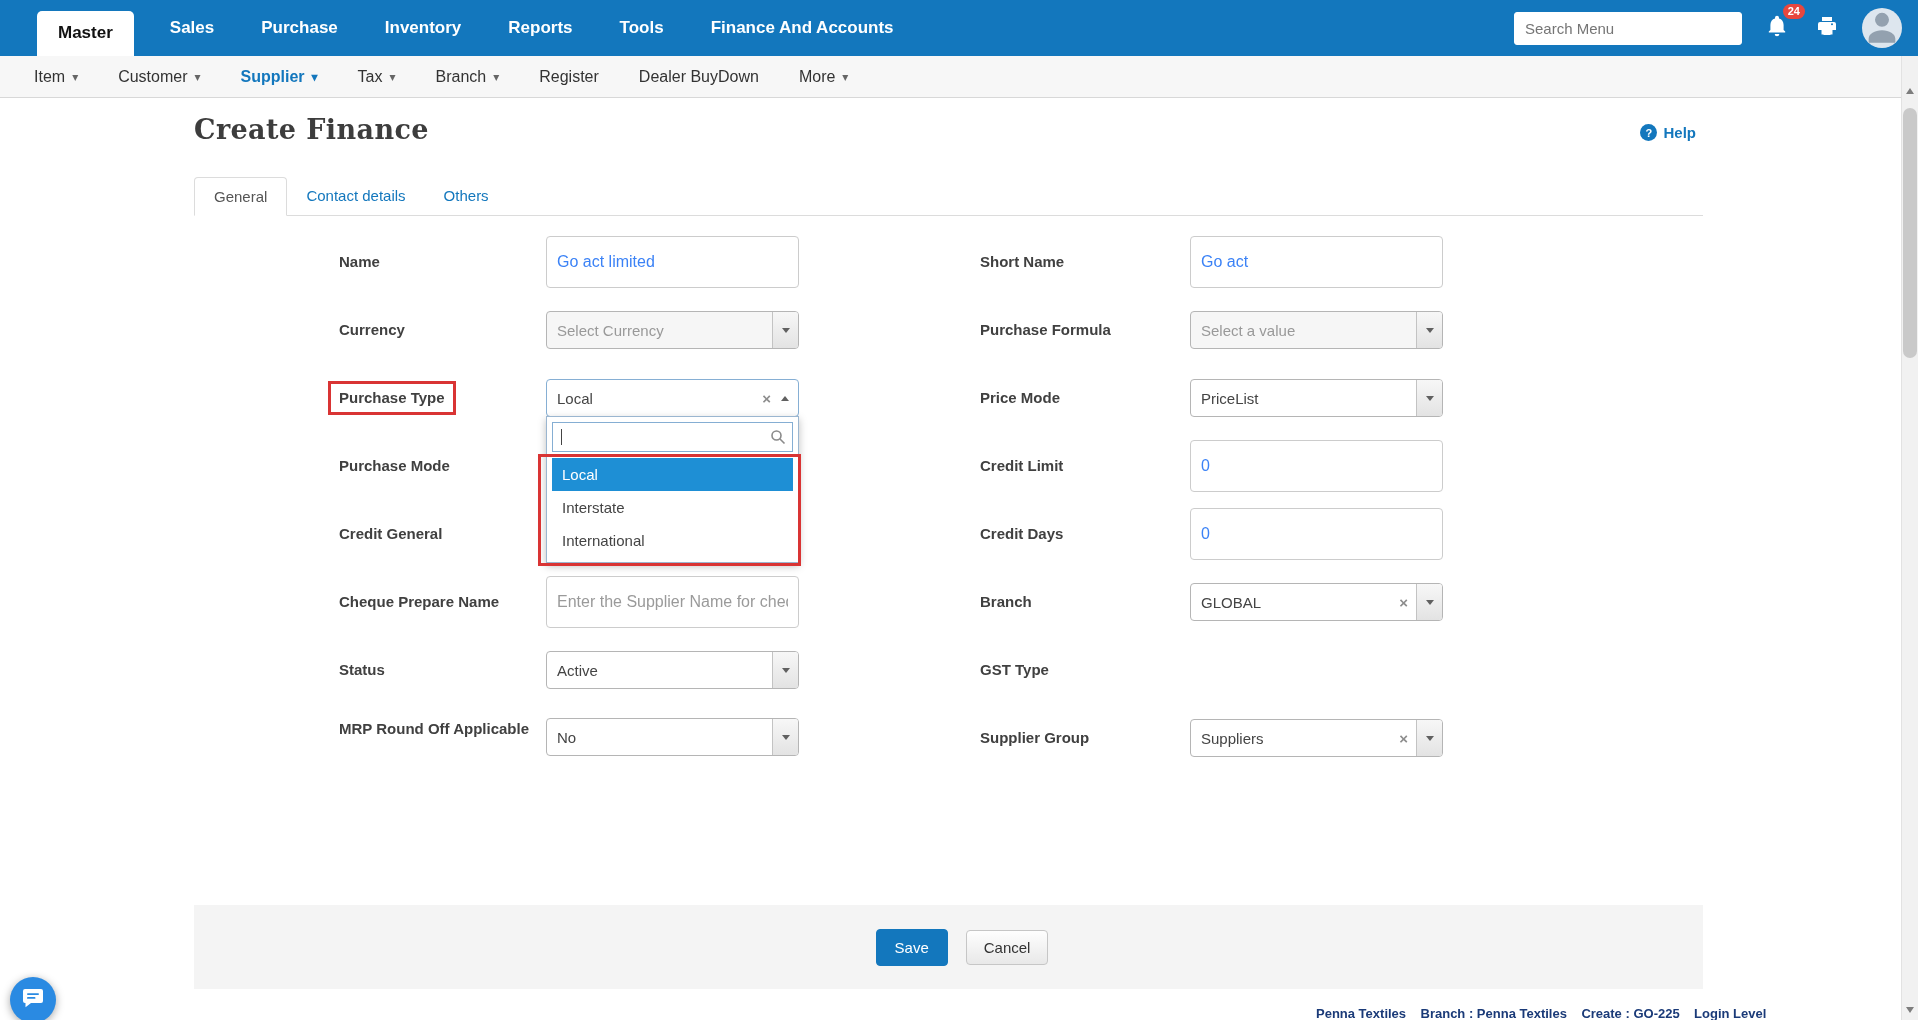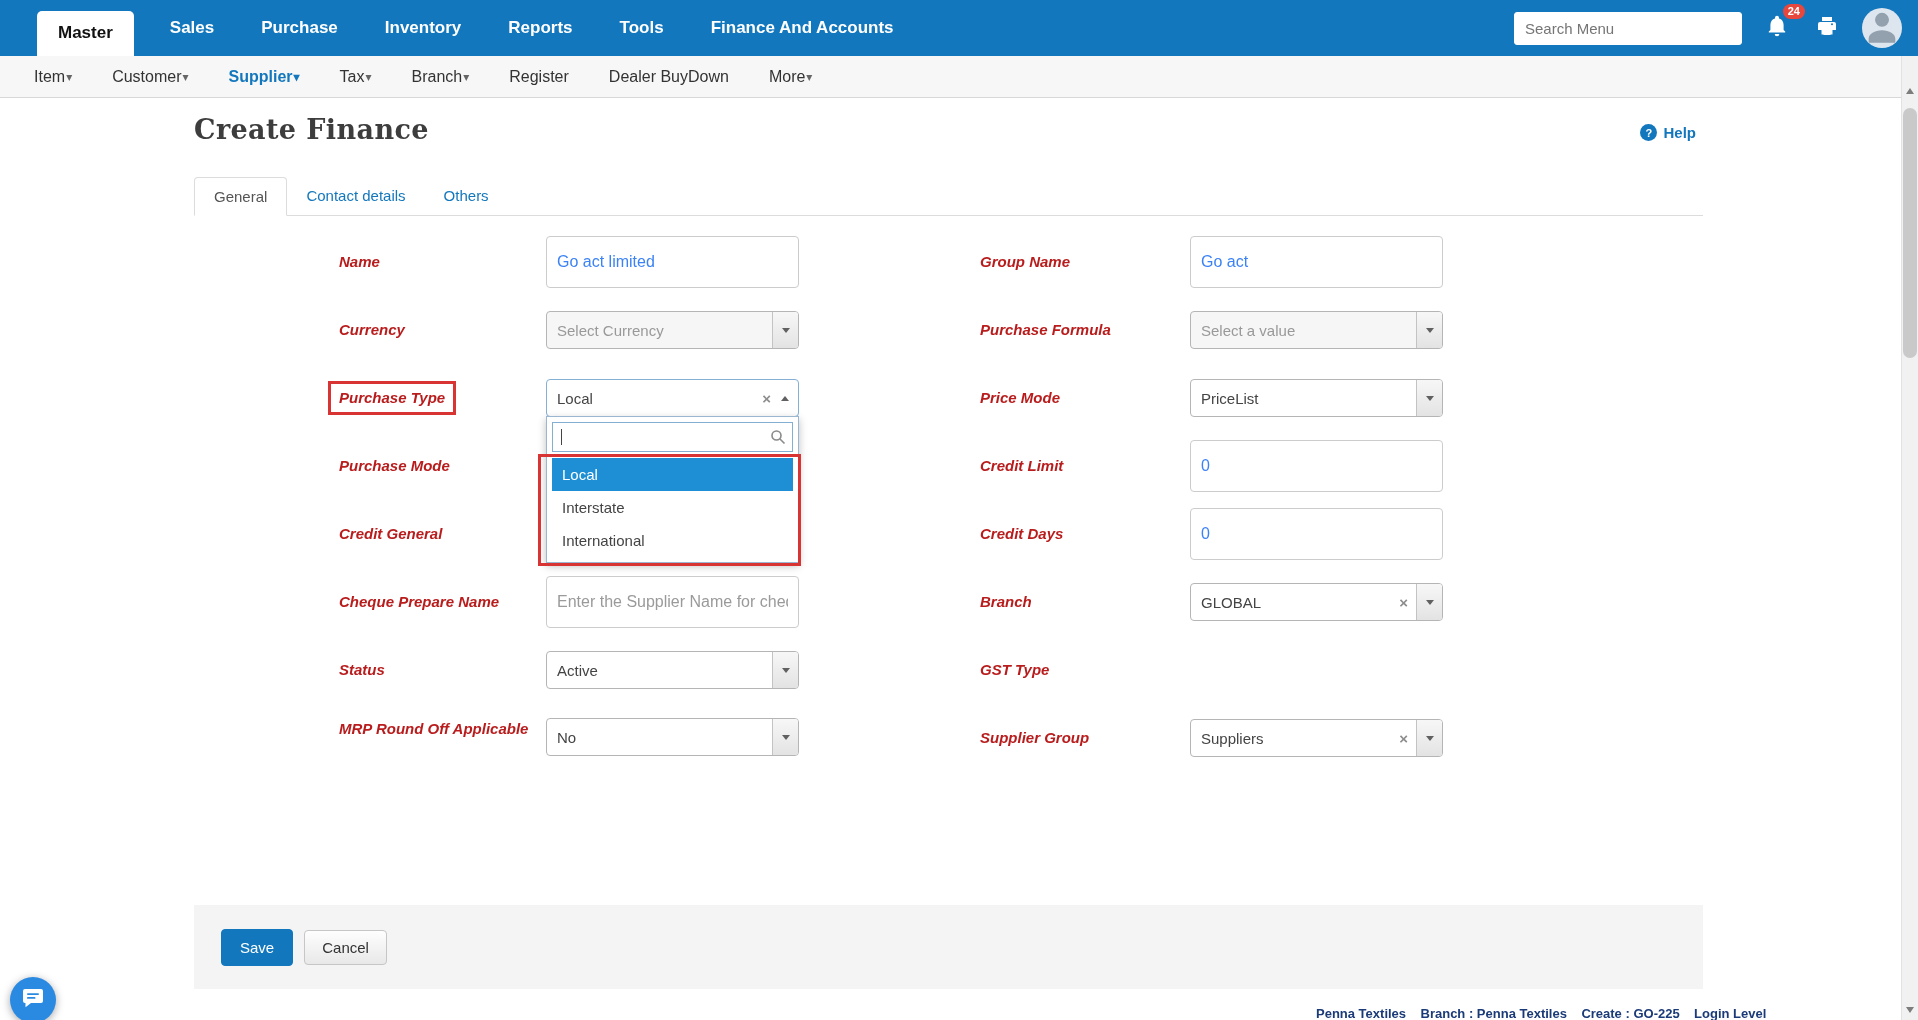--- a/index.html
+++ b/index.html
@@ -12,42 +12,42 @@
   .nav-links { display:flex; gap:47px; margin-left:36px; }
   .nav-links span { color:#fff; font-weight:600; font-size:17px; cursor:pointer; white-space:nowrap; }
   .nav-right { margin-left:auto; display:flex; align-items:center; gap:20px; margin-right:16px; }
   .search-menu { width:228px; height:33px; border:1px solid #fff; border-radius:3px; padding:0 10px; font-size:15px; color:#333; outline:none; font-family:"Liberation Sans", sans-serif; }
   .icon-btn { position:relative; width:30px; height:30px; display:flex; align-items:center; justify-content:center; cursor:pointer; }
   .badge { position:absolute; top:-9px; right:-13px; background:#e8473e; color:#fff; font-size:11px; font-weight:bold; padding:2px 5px; border-radius:9px; line-height:1; }
   .avatar { width:40px; height:40px; border-radius:50%; background:#dde6ee; display:flex; align-items:center; justify-content:center; cursor:pointer; overflow:hidden; }
 
   
   .subnav { position:absolute; top:56px; left:0; right:17px; height:42px; background:#f7f7f7; border-bottom:1px solid #d8d8d8; display:flex; align-items:center; padding-left:34px; gap:40px; z-index:10; }
-  .subnav .item { display:flex; align-items:center; gap:1px; font-size:16px; color:#333; cursor:pointer; white-space:nowrap; }
+  .subnav .item { display:flex; align-items:center; gap:7px; font-size:16px; color:#333; cursor:pointer; white-space:nowrap; }
   .subnav .item .caret { font-size:12px; color:#666; }
   .subnav .item.active { color:#1377bd; font-weight:bold; }
   .subnav .item.active .caret { color:#1377bd; }
 
   
   .page-title { position:absolute; left:194px; top:114px; font-family:"DejaVu Serif", serif; font-size:27px; font-weight:bold; color:#3d3d3d; letter-spacing:.4px; }
   .help-link { position:absolute; right:222px; top:124px; display:flex; align-items:center; gap:6px; color:#1377bd; font-size:15px; font-weight:600; cursor:pointer; }
   .help-q { width:17px; height:17px; border-radius:50%; background:#1377bd; color:#fff; font-size:11px; font-weight:bold; display:flex; align-items:center; justify-content:center; }
 
   
   .tabs { position:absolute; left:194px; top:177px; width:1509px; height:39px; border-bottom:1px solid #dcdcdc; display:flex; }
   .tab { padding:10px 19px; font-size:15px; color:#1377bd; cursor:pointer; }
   .tab.active { background:#fff; border:1px solid #dcdcdc; border-bottom:1px solid #fff; border-radius:4px 4px 0 0; color:#555; margin-bottom:-1px; }
 
   
   .form { position:absolute; left:194px; top:228px; width:1509px; height:620px; }
   .colL { position:absolute; left:145px; top:0; width:560px; }
   .colR { position:absolute; left:786px; top:0; width:560px; }
   .frow { display:flex; align-items:center; height:68px; }
   .frow.top { align-items:flex-start; padding-top:14px; }
-  .lbl { width:207px; padding-right:12px; font-size:15px; font-weight:bold; color:#b91c1c; line-height:1.5;font-style:italic; }
+  .lbl { width:207px; padding-right:12px; font-size:15px; font-weight:bold; color:#404040; line-height:1.5; }
   .colR .lbl { width:210px; }
   .lbl-annot { display:inline-block; border:3px solid #d93434; padding:3px 8px; margin-left:-11px; }
   .fld { width:253px; position:relative; }
   .txtin { width:253px; height:52px; border:1px solid #ccc; border-radius:4px; padding:0 10px; font-size:16px; color:#3b82f6; outline:none; font-family:"Liberation Sans", sans-serif; background:#fff; }
   .txtin::placeholder { color:#9a9a9a; }
 
   .sel { width:253px; height:38px; border:1px solid #b5b5b5; border-radius:4px; background:#fff; display:flex; align-items:center; cursor:pointer; position:relative; }
   .sel .stext { flex:1; padding:0 8px 0 10px; font-size:15px; color:#444; white-space:nowrap; overflow:hidden; }
   .sel.ph { background:#f6f6f6; }
   .sel.ph .stext { color:#999; }
@@ -63,21 +63,21 @@
   .dd-search { position:relative; }
   .dd-in { width:100%; height:30px; border:1px solid #85aed3; padding:0 28px 0 9px; font-size:14px; color:#333; outline:none; font-family:"Liberation Sans", sans-serif; }
   .cursorbar { position:absolute; left:9px; top:7px; width:1px; height:16px; background:#444; }
   .mag { position:absolute; right:7px; top:7px; }
   .dd-list { margin-top:6px; position:relative; }
   .dd-opt { height:33px; line-height:33px; padding-left:10px; font-size:15px; color:#444; cursor:pointer; }
   .dd-opt.selected { background:#1e8fd5; color:#fff; }
   .red-box { position:absolute; left:-14px; right:-8px; top:-4px; bottom:-9px; border:3px solid #d93434; pointer-events:none; }
 
   
-  .footerbar { position:absolute; left:194px; top:905px; width:1509px; height:84px; background:#f4f4f4; display:flex; align-items:center; padding-left:27px; gap:11px; }
+  .footerbar { position:absolute; left:194px; top:905px; width:1509px; height:84px; background:#f4f4f4; display:flex; align-items:center; padding-left:27px; gap:18px;justify-content:center; }
   .btn-save { background:#1377bd; color:#fff; border:1px solid #1377bd; border-radius:4px; padding:9px 18px; font-size:15px; cursor:pointer; font-family:"Liberation Sans", sans-serif; }
   .btn-cancel { background:linear-gradient(#fefefe,#e8e8e8); color:#333; border:1px solid #c6c6c6; border-radius:4px; padding:8px 17px; font-size:15px; cursor:pointer; font-family:"Liberation Sans", sans-serif; }
 
   
   .statusbar { position:absolute; left:1316px; top:1006px; font-size:13px; font-weight:bold; color:#1a3a78; white-space:pre; }
   .chat-fab { position:absolute; left:10px; top:977px; width:46px; height:46px; border-radius:50%; background:#2a8ae2; box-shadow:0 2px 8px rgba(0,0,0,.35); display:flex; align-items:center; justify-content:center; cursor:pointer; z-index:40; }
 
   .scrollbar { position:absolute; right:0; top:56px; bottom:0; width:17px; background:#f1f1f1; border-left:1px solid #e2e2e2; z-index:25; }
   .sb-btn { position:absolute; left:0; width:16px; height:17px; display:flex; align-items:center; justify-content:center; cursor:pointer; }
   .sb-up { top:26px; } .sb-dn { bottom:2px; }
@@ -271,21 +271,21 @@
               </span>
           </div>
         </div>
       </div>
 
     </div>
 
     <div class="colR">
 
       <div class="frow">
-        <div class="lbl">Group Name</div>
+        <div class="lbl">Short Name</div>
         <div class="fld">
           <input class="txtin" value="Go act" style="">
         </div>
       </div>
 
       <div class="frow">
         <div class="lbl">Purchase Formula</div>
         <div class="fld">
           <div class="sel ph">
             <span class="stext">Select a value</span>

